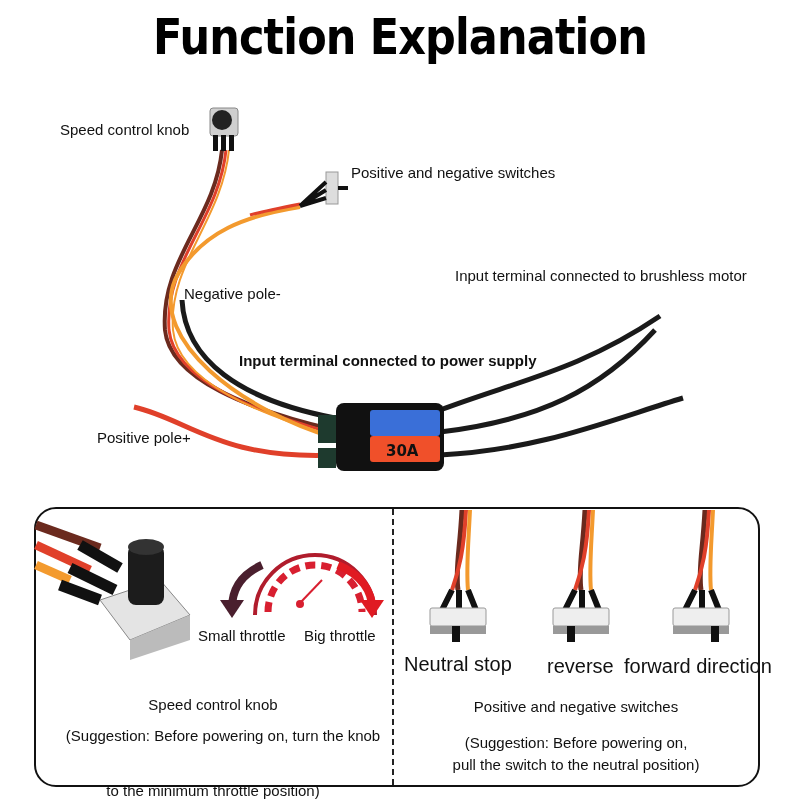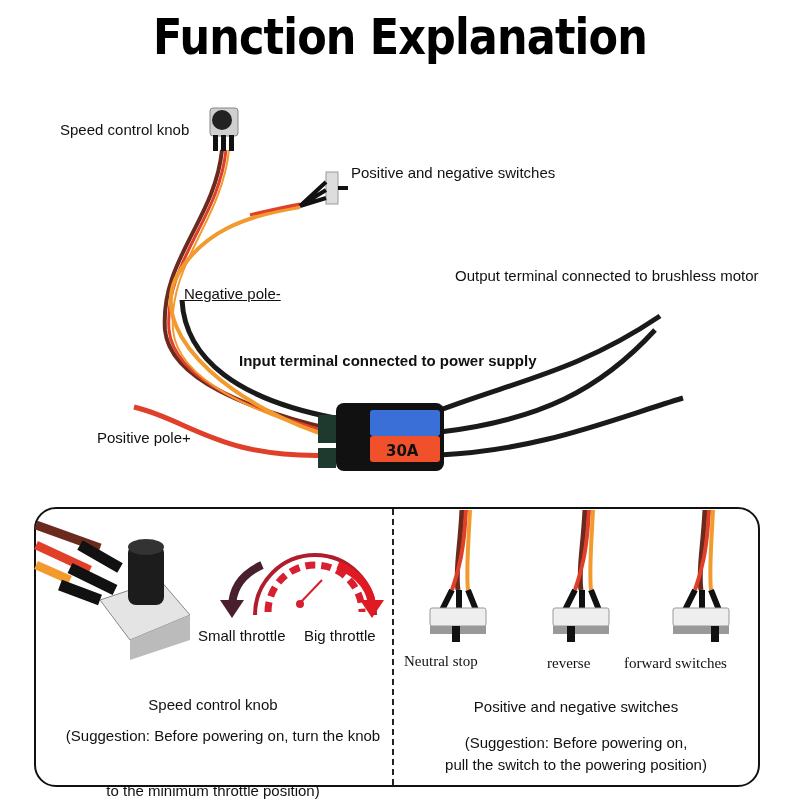--- a/index.html
+++ b/index.html
@@ -8,21 +8,21 @@
   .title { position: absolute; top: 8px; left: 0; width: 800px; text-align: center;
            font-family: "DejaVu Sans", sans-serif; font-weight: bold; font-size: 50px;
            letter-spacing: -1px; transform: scaleX(0.86); transform-origin: center; color: #000; }
   .lbl { position: absolute; font-size: 15px; color: #111; white-space: nowrap; }
   svg.scene { position: absolute; left: 0; top: 0; }
   .panel { position: absolute; left: 34px; top: 507px; width: 726px; height: 280px;
            border: 2px solid #111; border-radius: 22px; box-sizing: border-box; }
   .divider { position: absolute; left: 392px; top: 509px; height: 276px; width: 0;
              border-left: 2px dashed #222; }
   .ptxt { position: absolute; font-size: 15px; color: #111; text-align: center; white-space: nowrap; }
-  .sw-lbl { position: absolute; font-size: 15px; color: #111; white-space: nowrap; font-family: Liberation Serif, serif; }
+  .sw-lbl { position: absolute; font-size: 20px; color: #111; white-space: nowrap; }
 </style>
 </head>
 <body>
 
 <div class="title">Function Explanation</div>
 
 <svg class="scene" width="800" height="500">
 
   <path d="M222 150 C 215 220, 160 260, 165 330 C 170 380, 250 410, 335 430" stroke="#6b2a1e" stroke-width="4" fill="none"></path>
   <path d="M226 150 C 219 220, 164 262, 169 330 C 174 380, 254 412, 336 434" stroke="#e0402a" stroke-width="3" fill="none"></path>
@@ -58,22 +58,22 @@
     <rect x="318" y="448" width="18" height="20" fill="#1e3a2e"></rect>
     <rect x="336" y="403" width="108" height="68" rx="8" fill="#111"></rect>
     <rect x="370" y="410" width="70" height="26" rx="3" fill="#3a6fd8"></rect>
     <rect x="370" y="436" width="70" height="26" rx="3" fill="#f0502a"></rect>
     <text x="386" y="456" font-family="DejaVu Sans, sans-serif" font-weight="bold" font-size="15" fill="#111">30A</text>
   </g>
 </svg>
 
 <div class="lbl" style="left:60px;top:121px;">Speed control knob</div>
 <div class="lbl" style="left:351px;top:164px;">Positive and negative switches</div>
-<div class="lbl" style="left:455px;top:267px;">Output terminal connected to brushless motor</div>
-<div class="lbl" style="left:184px;top:285px;text-decoration:underline;">Negative pole-</div>
+<div class="lbl" style="left:455px;top:267px;">Input terminal connected to brushless motor</div>
+<div class="lbl" style="left:184px;top:285px;">Negative pole-</div>
 <div class="lbl" style="left:239px;top:352px;font-weight:bold;">Input terminal connected to power supply</div>
 <div class="lbl" style="left:73px;top:429px;margin-left:24px;">Positive pole+</div>
 
 <div class="panel"></div>
 <div class="divider"></div>
 
 <svg class="scene" width="800" height="800">
 
   <g>
     <path d="M36 525 L100 548" stroke="#6b2a1e" stroke-width="9"></path>
@@ -126,21 +126,21 @@
       <rect x="18" y="626" width="8" height="16" fill="#111"></rect>
     </g>
   </g>
 </svg>
 
 <div class="lbl" style="left:198px;top:627px;text-align:center;">Small throttle</div>
 <div class="lbl" style="left:304px;top:627px;">Big throttle</div>
 
 <div class="sw-lbl" style="left:404px;top:653px;">Neutral stop</div>
 <div class="sw-lbl" style="left:547px;top:655px;">reverse</div>
-<div class="sw-lbl" style="left:624px;top:655px;">forward switches</div>
+<div class="sw-lbl" style="left:624px;top:655px;">forward direction</div>
 
 <div class="ptxt" style="left:36px;width:354px;top:696px;">Speed control knob</div>
 <div class="ptxt" style="left:36px;width:354px;top:727px;margin-left:10px;">(Suggestion: Before powering on, turn the knob</div>
 <div class="ptxt" style="left:36px;width:354px;top:782px;">to the minimum throttle position)</div>
 
 <div class="ptxt" style="left:394px;width:364px;top:698px;">Positive and negative switches</div>
 <div class="ptxt" style="left:394px;width:364px;top:734px;">(Suggestion: Before powering on,</div>
-<div class="ptxt" style="left:394px;width:364px;top:756px;">pull the switch to the powering position)</div>
+<div class="ptxt" style="left:394px;width:364px;top:756px;">pull the switch to the neutral position)</div>
 
 </body></html>

